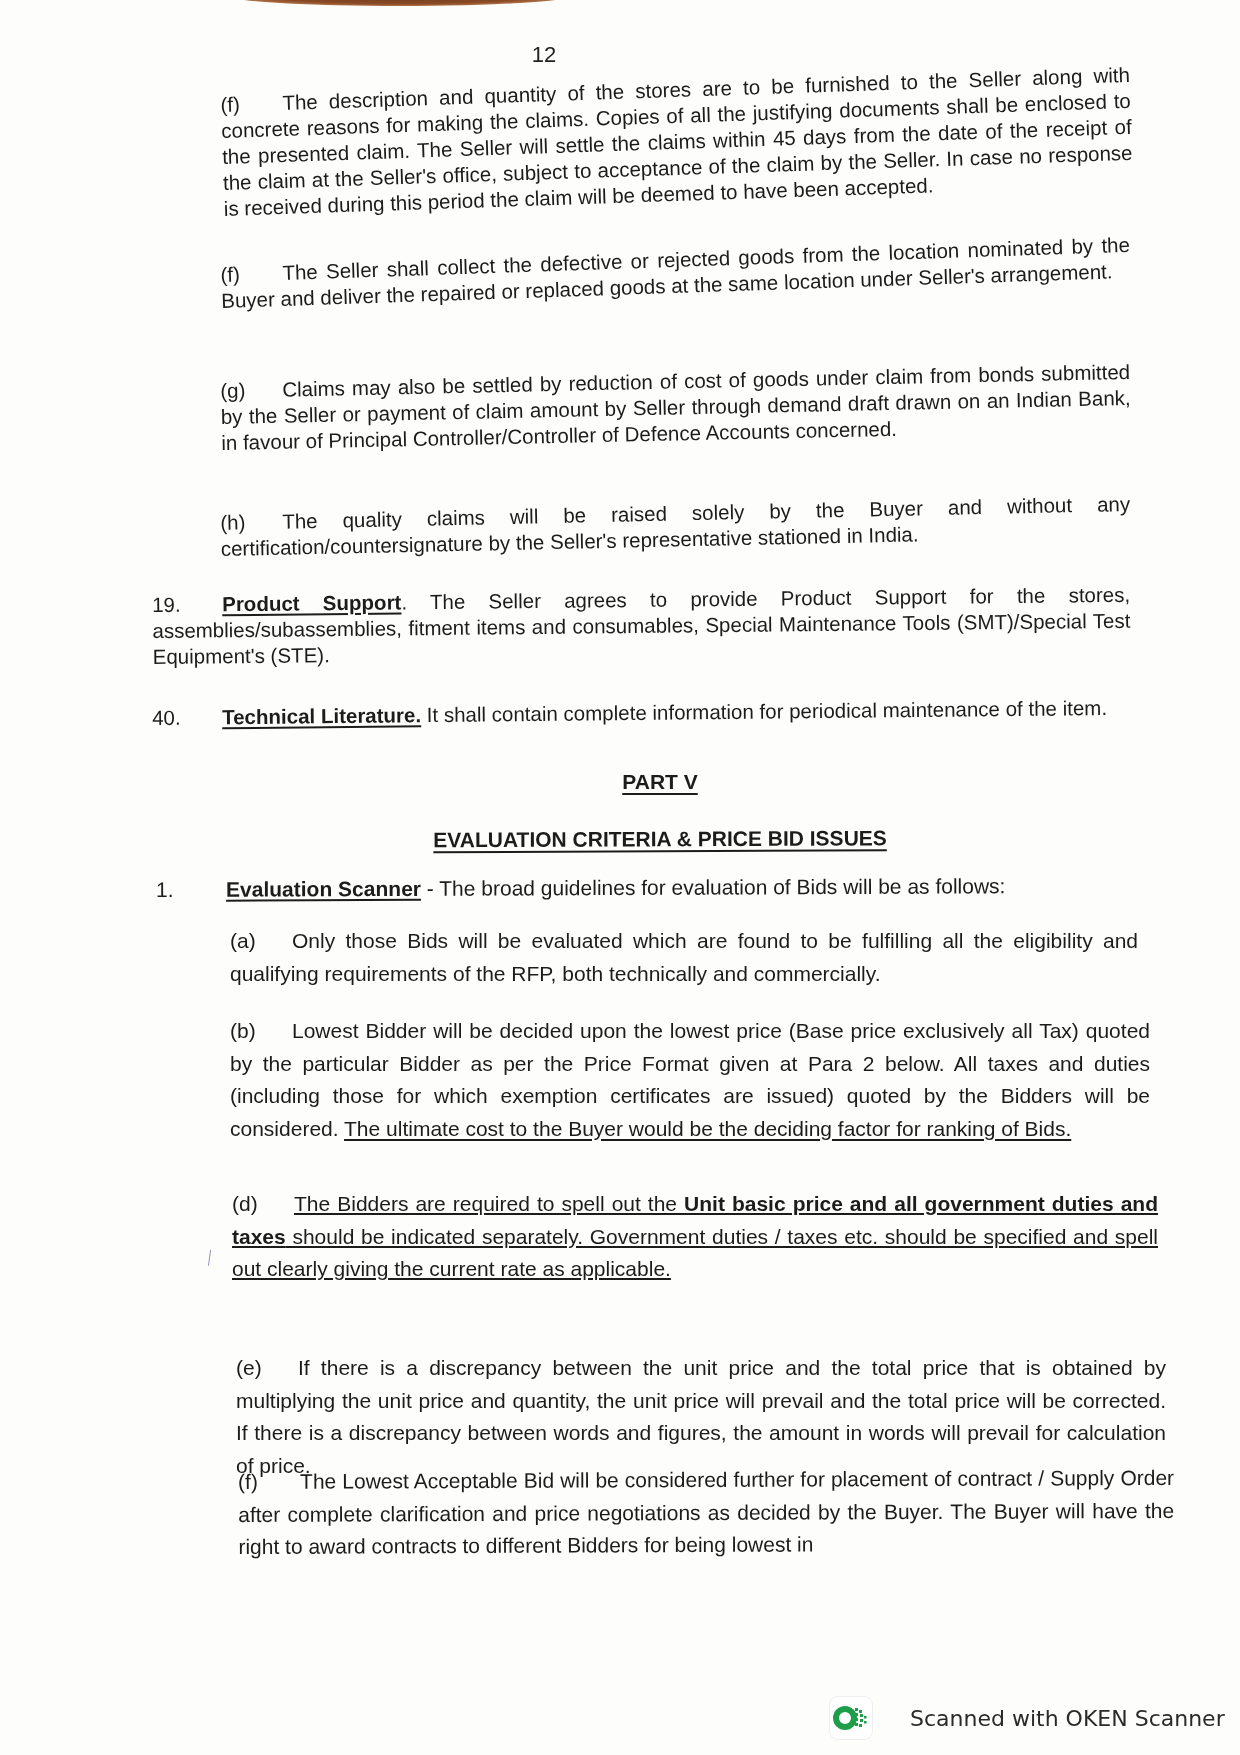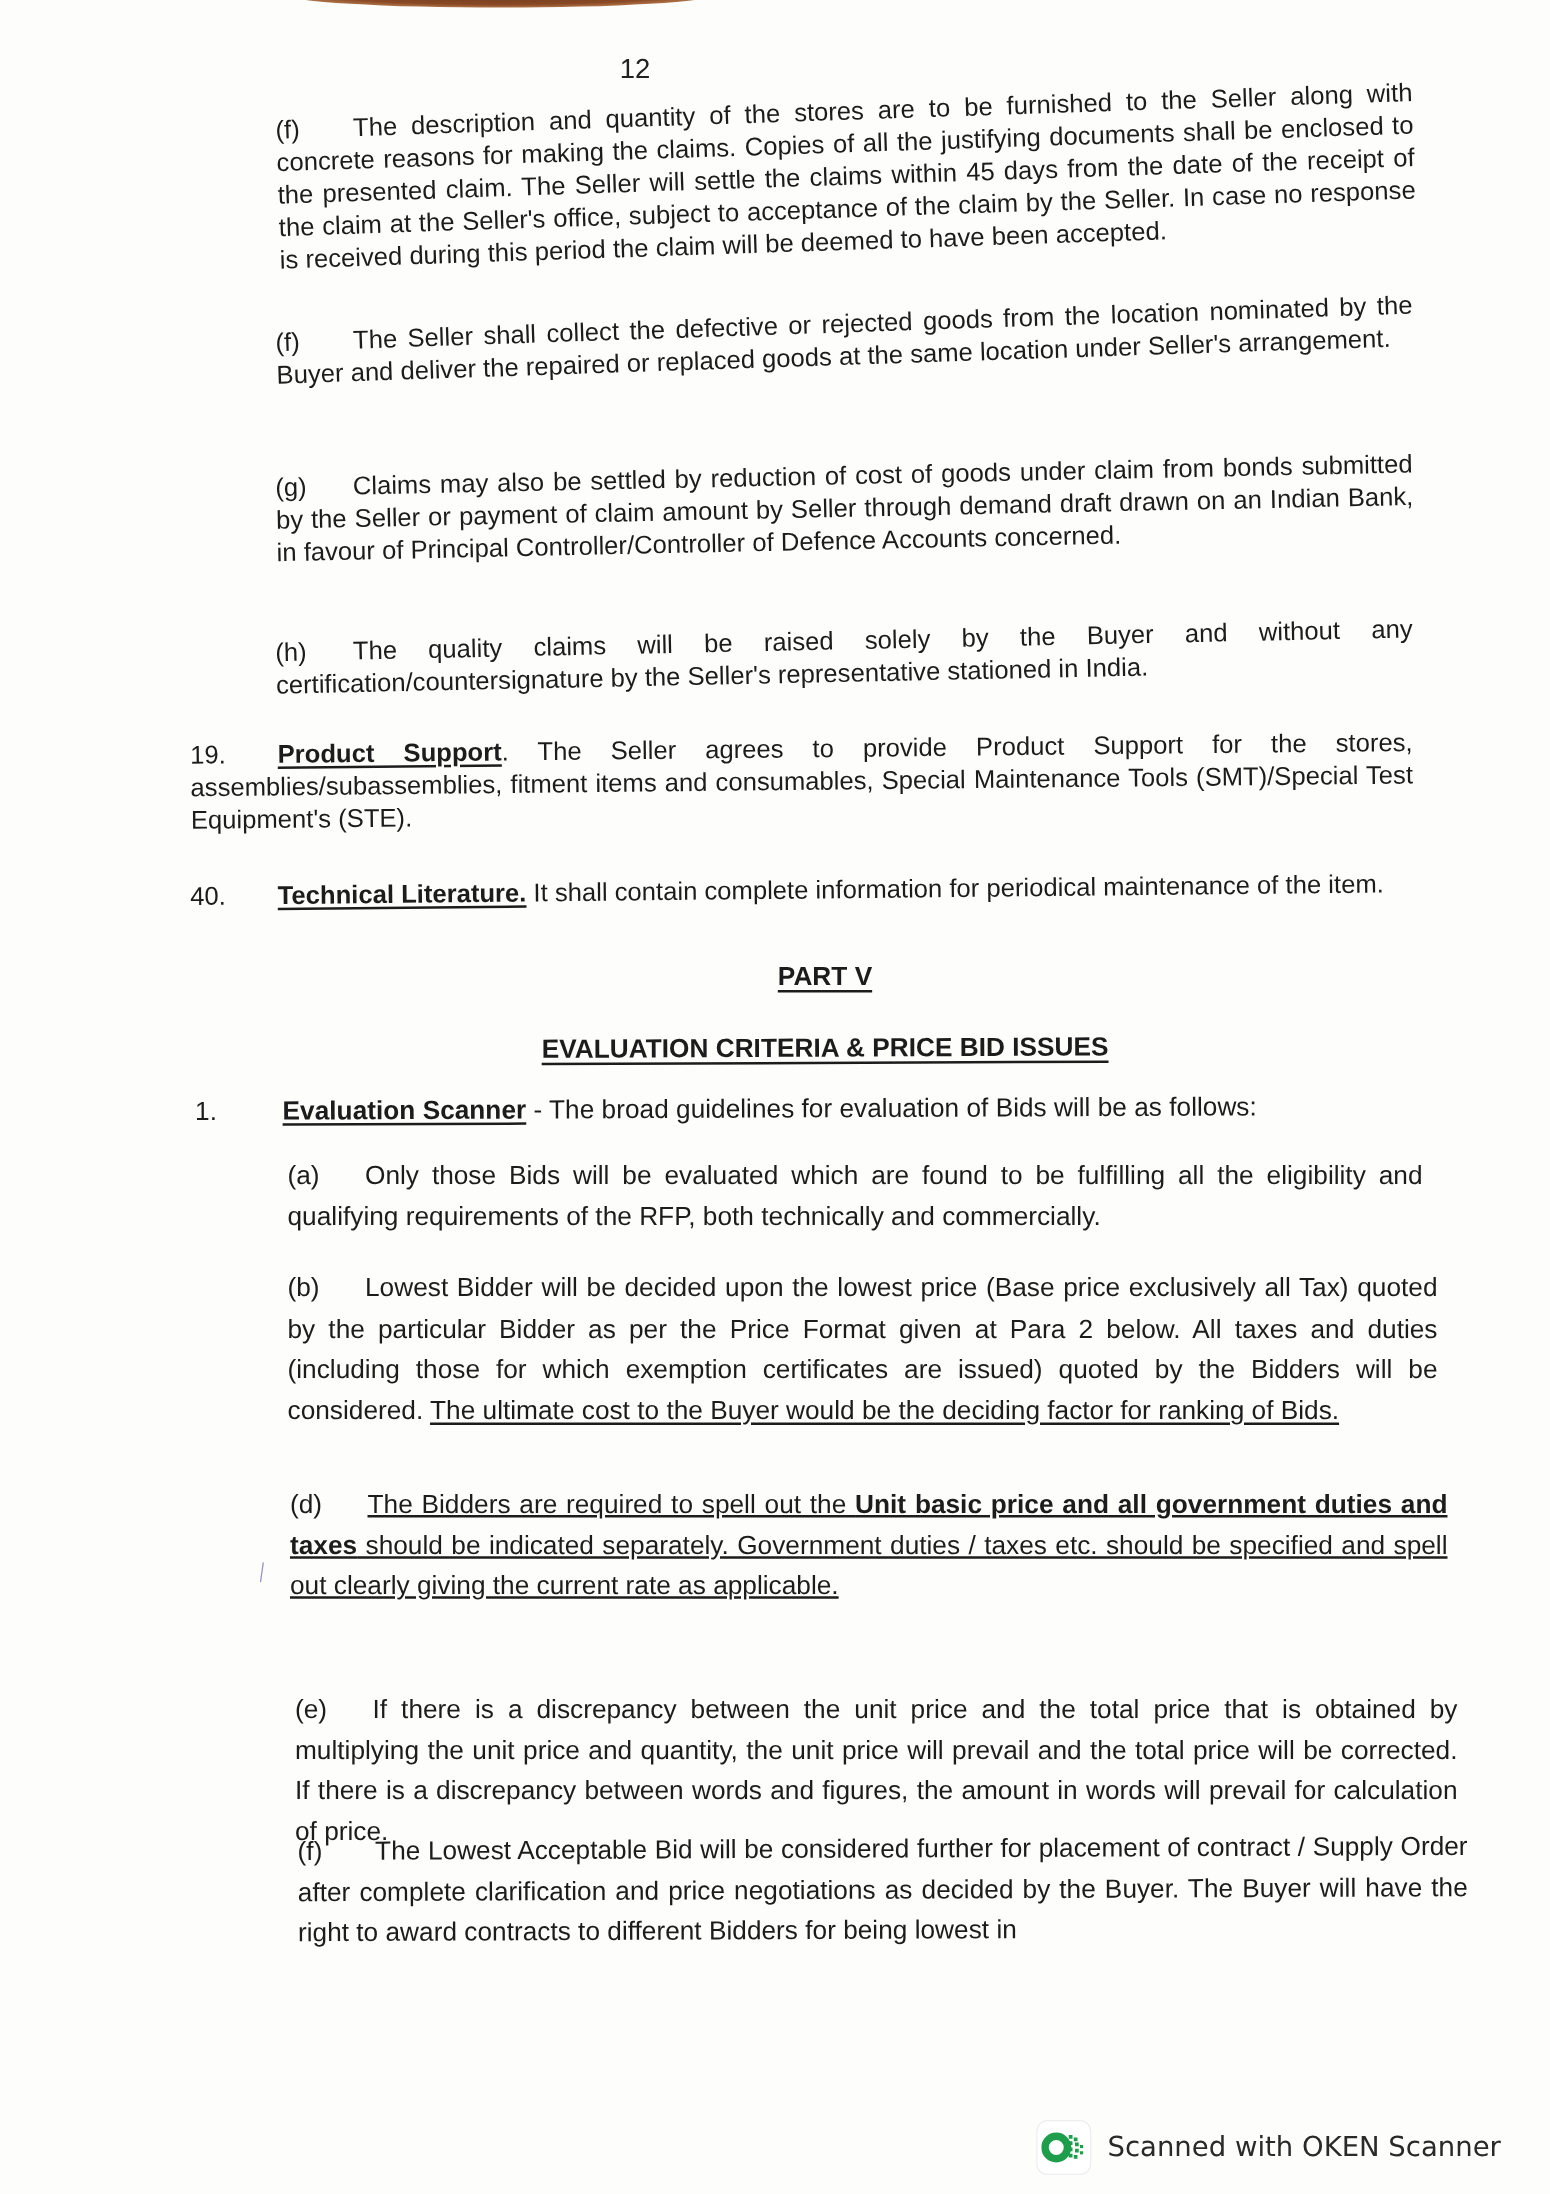--- a/index.html
+++ b/index.html
@@ -9,21 +9,21 @@
     font-family: "Liberation Sans", sans-serif;
     color: #1c1c1c;
   }
   .scan-shadow {
     position: absolute; left: 230px; top: -14px; width: 340px; height: 20px;
     border-radius: 50%;
     background: radial-gradient(ellipse at center, #6b3a1e 0%, #8a4a25 55%, #c48a5c 80%, rgba(253,253,252,0) 100%);
   }
   .page-number {
     position: absolute; left: 0; width: 1016px; top: 42px; text-align: center;
-    font-size: 22px; color: #222;
+    font-size: 22px; color: #222; padding-left: 36px;
   }
   .blk { position: absolute; font-size: 20.5px; line-height: 26px; text-align: justify; }
   .blk p { margin: 0; }
   .sub-a { left: 220px; width: 910px; }
   .tilt-1 { transform: rotate(-1.9deg); transform-origin: left top; }
   .tilt-2 { transform: rotate(-1.2deg); transform-origin: left top; }
   .tilt-3 { transform: rotate(-0.6deg); transform-origin: left top; }
   .tilt-4 { transform: rotate(-0.25deg); transform-origin: left top; }
   .lab { display: inline-block; width: 62px; }
   .lab-num { display: inline-block; width: 70px; }
@@ -34,21 +34,21 @@
     font-weight: bold; text-decoration: underline; text-underline-offset: 4px;
     font-size: 21px;
   }
   .sec2 { font-size: 21px; line-height: 32.5px; }
   .ink-mark {
     position: absolute; left: 209px; top: 1250px; width: 3px; height: 16px;
     border-left: 1.5px solid #6d63a8; transform: rotate(8deg); opacity: .7;
   }
   .watermark {
     position: absolute; left: 830px; top: 1688px; height: 60px;
-    display: flex; align-items: center;
+    display: flex; align-items: center; gap: 24px;
   }
   .wm-logo {
     width: 42px; height: 42px; border-radius: 8px; background: #fff;
     box-shadow: 0 0 0 1px #eee; display: flex; align-items: center; justify-content: center;
   }
   .wm-text { margin-left: 14px; font-family: "DejaVu Sans", sans-serif; font-size: 22px; color: #2a2a2a; }
 </style>
 </head>
 <body>
 

